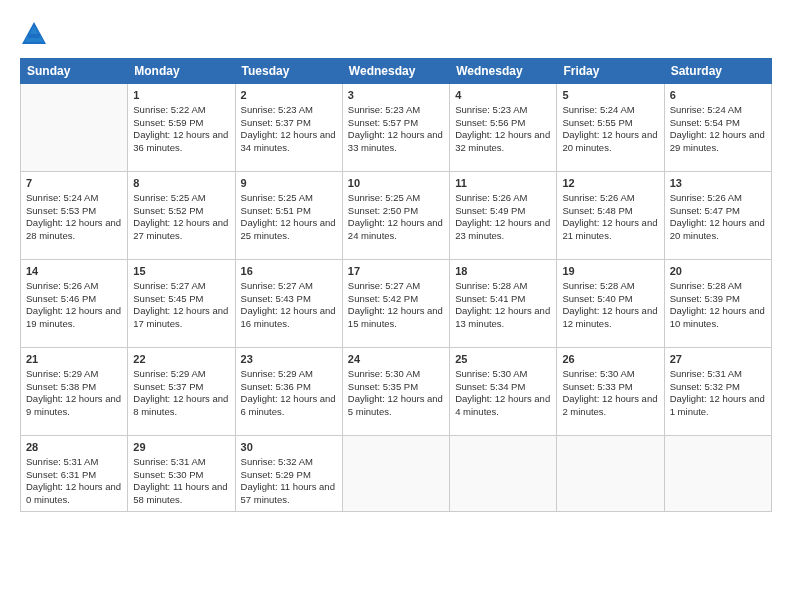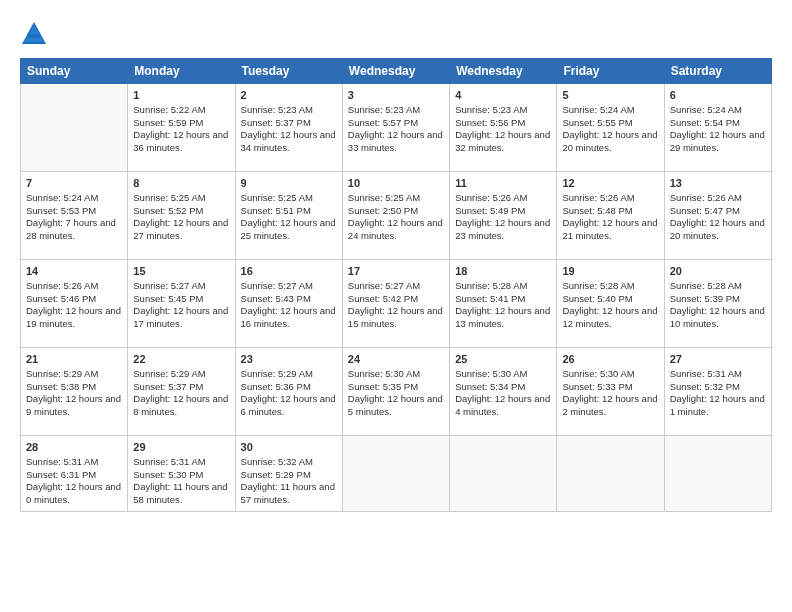--- a/index.html
+++ b/index.html
@@ -120,21 +120,21 @@
         <tr class="week-row">
           <td class="empty"></td>
           <td><span class="day-num">1</span><span>Sunrise: 5:22 AM</span><br><span>Sunset: 5:59 PM</span><br><span>Daylight: 12 hours and 36 minutes.</span></td>
           <td><span class="day-num">2</span><span>Sunrise: 5:23 AM</span><br><span>Sunset: 5:37 PM</span><br><span>Daylight: 12 hours and 34 minutes.</span></td>
           <td><span class="day-num">3</span><span>Sunrise: 5:23 AM</span><br><span>Sunset: 5:57 PM</span><br><span>Daylight: 12 hours and 33 minutes.</span></td>
           <td><span class="day-num">4</span><span>Sunrise: 5:23 AM</span><br><span>Sunset: 5:56 PM</span><br><span>Daylight: 12 hours and 32 minutes.</span></td>
           <td><span class="day-num">5</span><span>Sunrise: 5:24 AM</span><br><span>Sunset: 5:55 PM</span><br><span>Daylight: 12 hours and 20 minutes.</span></td>
           <td><span class="day-num">6</span><span>Sunrise: 5:24 AM</span><br><span>Sunset: 5:54 PM</span><br><span>Daylight: 12 hours and 29 minutes.</span></td>
         </tr>
         <tr class="week-row">
-          <td><span class="day-num">7</span><span>Sunrise: 5:24 AM</span><br><span>Sunset: 5:53 PM</span><br><span>Daylight: 7 hours and 28 minutes.</span></td>
+          <td><span class="day-num">7</span><span>Sunrise: 5:24 AM</span><br><span>Sunset: 5:53 PM</span><br><span>Daylight: 12 hours and 28 minutes.</span></td>
           <td><span class="day-num">8</span><span>Sunrise: 5:25 AM</span><br><span>Sunset: 5:52 PM</span><br><span>Daylight: 12 hours and 27 minutes.</span></td>
           <td><span class="day-num">9</span><span>Sunrise: 5:25 AM</span><br><span>Sunset: 5:51 PM</span><br><span>Daylight: 12 hours and 25 minutes.</span></td>
           <td><span class="day-num">10</span><span>Sunrise: 5:25 AM</span><br><span>Sunset: 2:50 PM</span><br><span>Daylight: 12 hours and 24 minutes.</span></td>
           <td><span class="day-num">11</span><span>Sunrise: 5:26 AM</span><br><span>Sunset: 5:49 PM</span><br><span>Daylight: 12 hours and 23 minutes.</span></td>
           <td><span class="day-num">12</span><span>Sunrise: 5:26 AM</span><br><span>Sunset: 5:48 PM</span><br><span>Daylight: 12 hours and 21 minutes.</span></td>
           <td><span class="day-num">13</span><span>Sunrise: 5:26 AM</span><br><span>Sunset: 5:47 PM</span><br><span>Daylight: 12 hours and 20 minutes.</span></td>
         </tr>
         <tr class="week-row">
           <td><span class="day-num">14</span><span>Sunrise: 5:26 AM</span><br><span>Sunset: 5:46 PM</span><br><span>Daylight: 12 hours and 19 minutes.</span></td>
           <td><span class="day-num">15</span><span>Sunrise: 5:27 AM</span><br><span>Sunset: 5:45 PM</span><br><span>Daylight: 12 hours and 17 minutes.</span></td>

